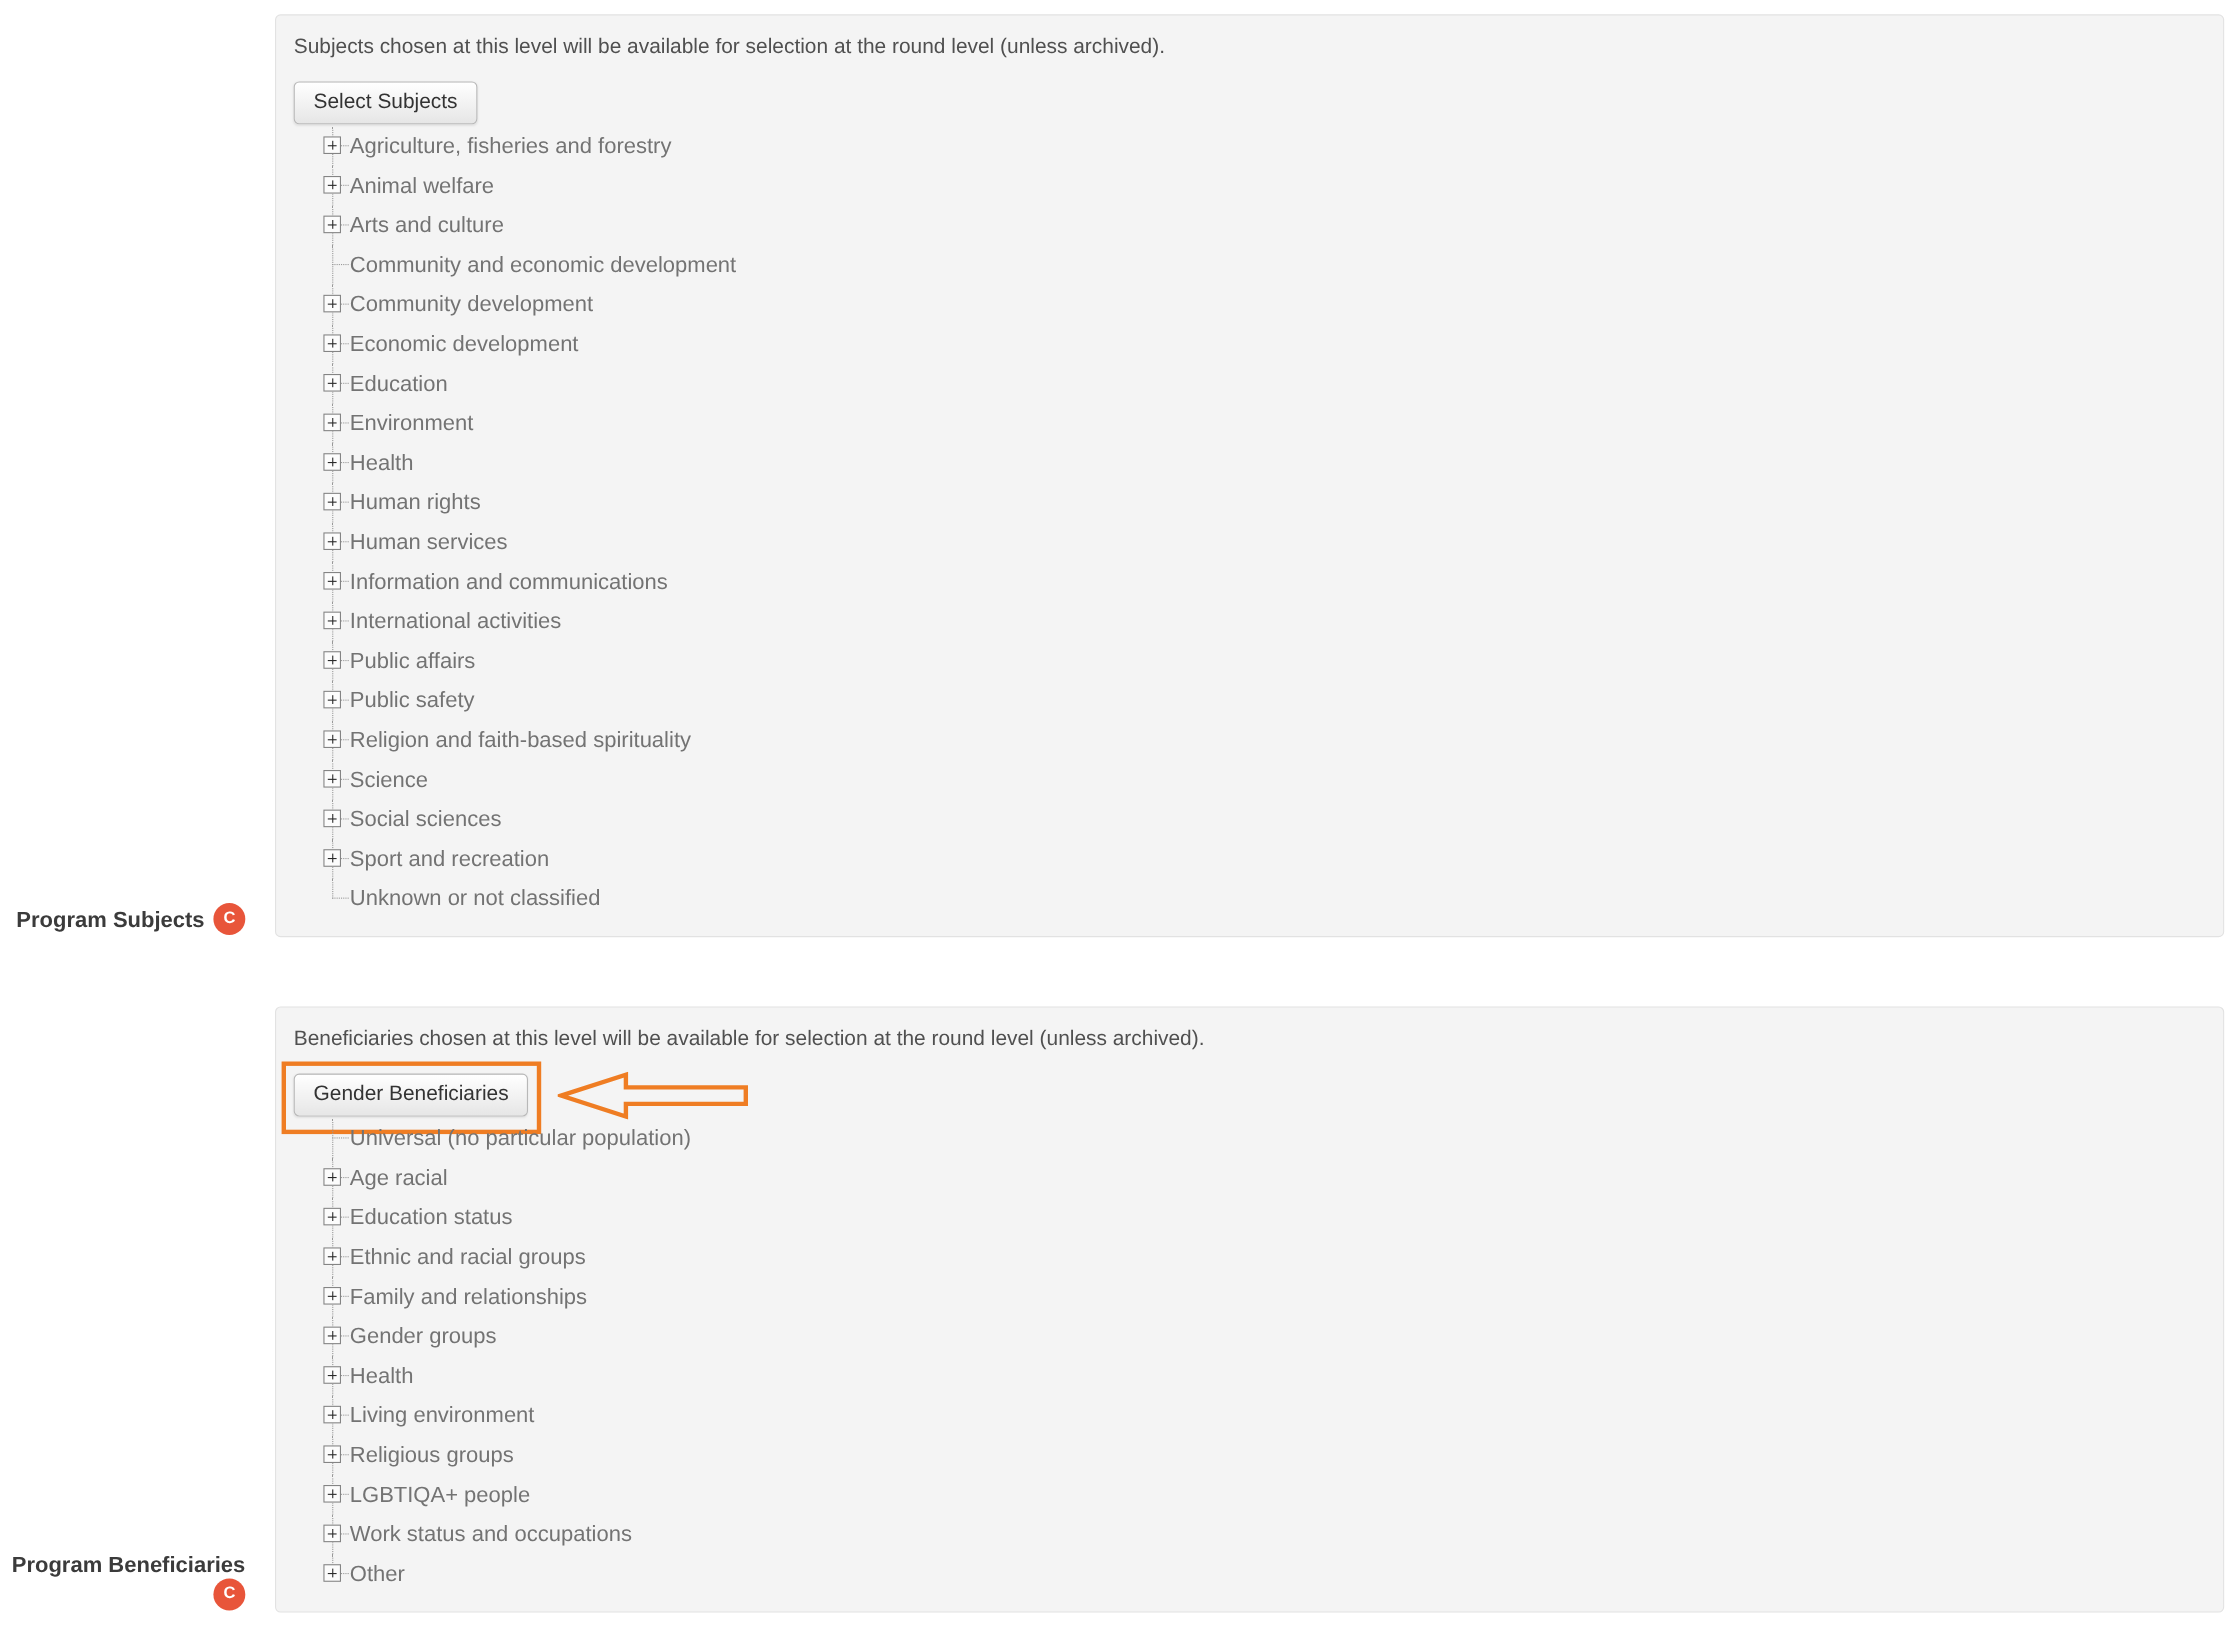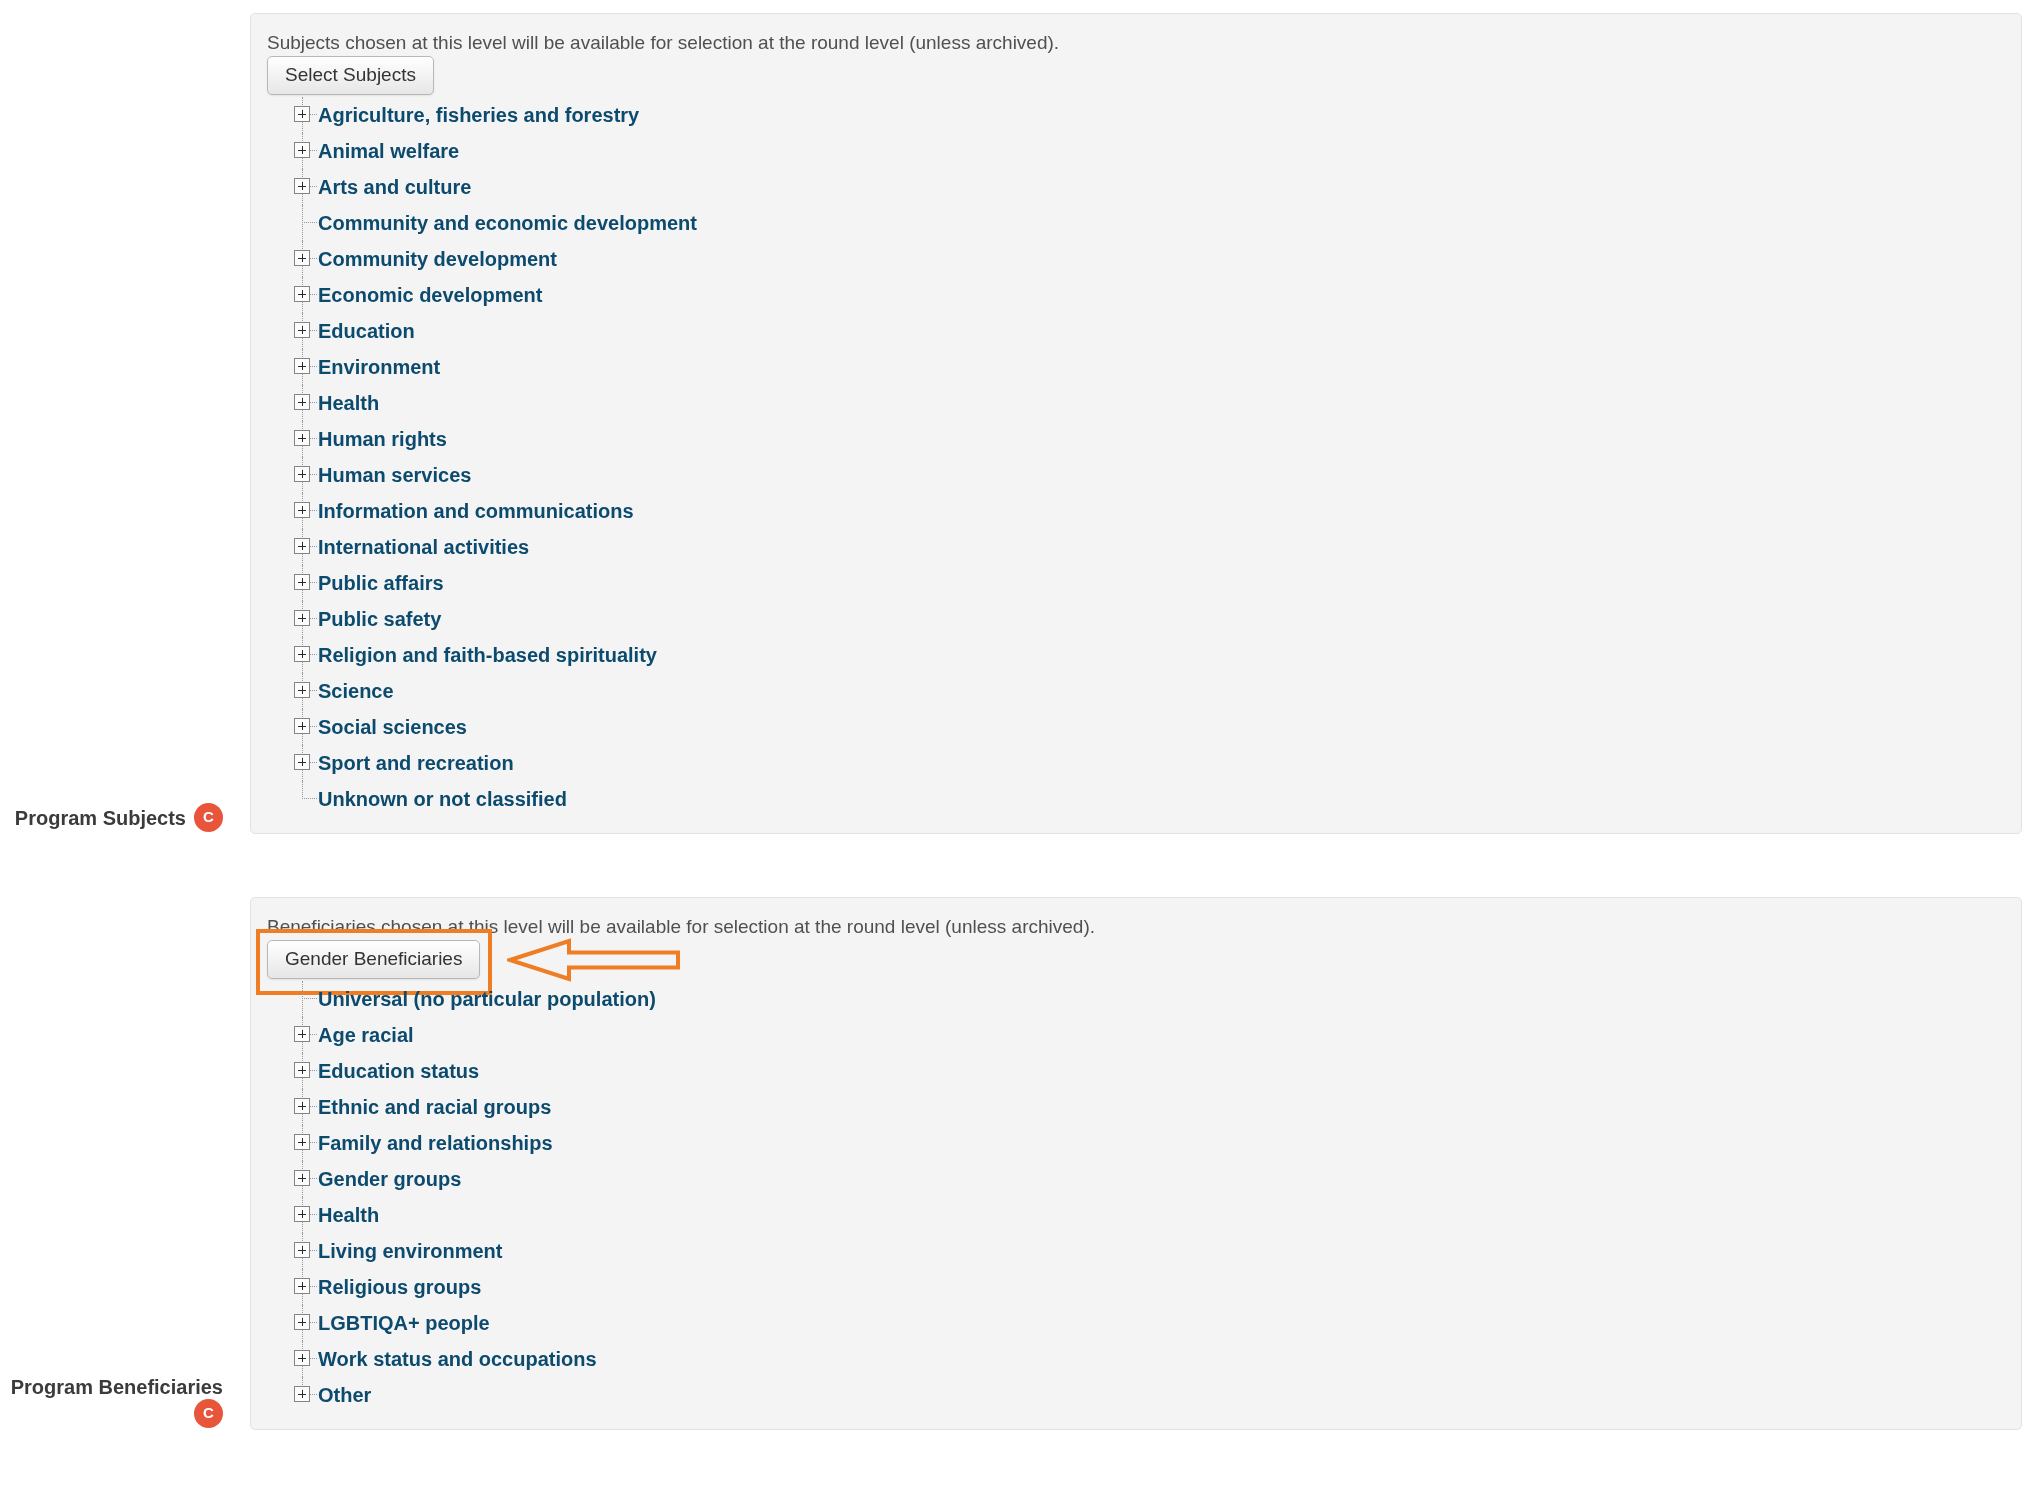--- a/index.html
+++ b/index.html
@@ -42,21 +42,21 @@
     background:#f4f4f4;
     border:1px solid #e2e2e2;
     border-radius:5px;
     padding:16px 20px 16px 16px;
   }
   .help-text {
     font-size:19px; font-weight:normal; color:#505050;
     line-height:26px;
   }
 
-  .btn-annotate-wrap { position:relative; display:inline-block; }
+  .btn-annotate-wrap { position:relative; display:inline-block; margin-top:18px; }
   .btn {
     display:inline-block;
     font-family:inherit;
     font-size:19px; color:#333333;
     background:linear-gradient(to bottom,#ffffff,#e6e6e6);
     border:1px solid #b8b8b8; border-radius:5px;
     padding:6px 17px 7px 17px;
     line-height:24px;
     box-shadow:inset 0 1px 0 rgba(255,255,255,.4), 0 1px 2px rgba(0,0,0,.08);
     cursor:pointer;
@@ -72,21 +72,21 @@
     position:absolute; left:240px; top:-2px;
     pointer-events:none;
   }
 
   
   ul.tree { list-style:none; margin:2px 0 0 27px; padding:0; }
   li.tree-item {
     position:relative; height:36px;
     display:flex; align-items:center;
     padding-left:24px;
-    font-size:20px; font-weight:bold; color:#0c4a6e;
+    font-size:20px; font-weight:normal; color:#737373;
   }
   
   li.tree-item::before {
     content:""; position:absolute; left:8px; top:0; bottom:0; width:0;
     border-left:1px dotted #989898;
   }
   li.tree-item:last-child::before { bottom:auto; height:18px; }
   
   li.tree-item::after {
     content:""; position:absolute; left:8px; top:17px; width:15px; height:0;

